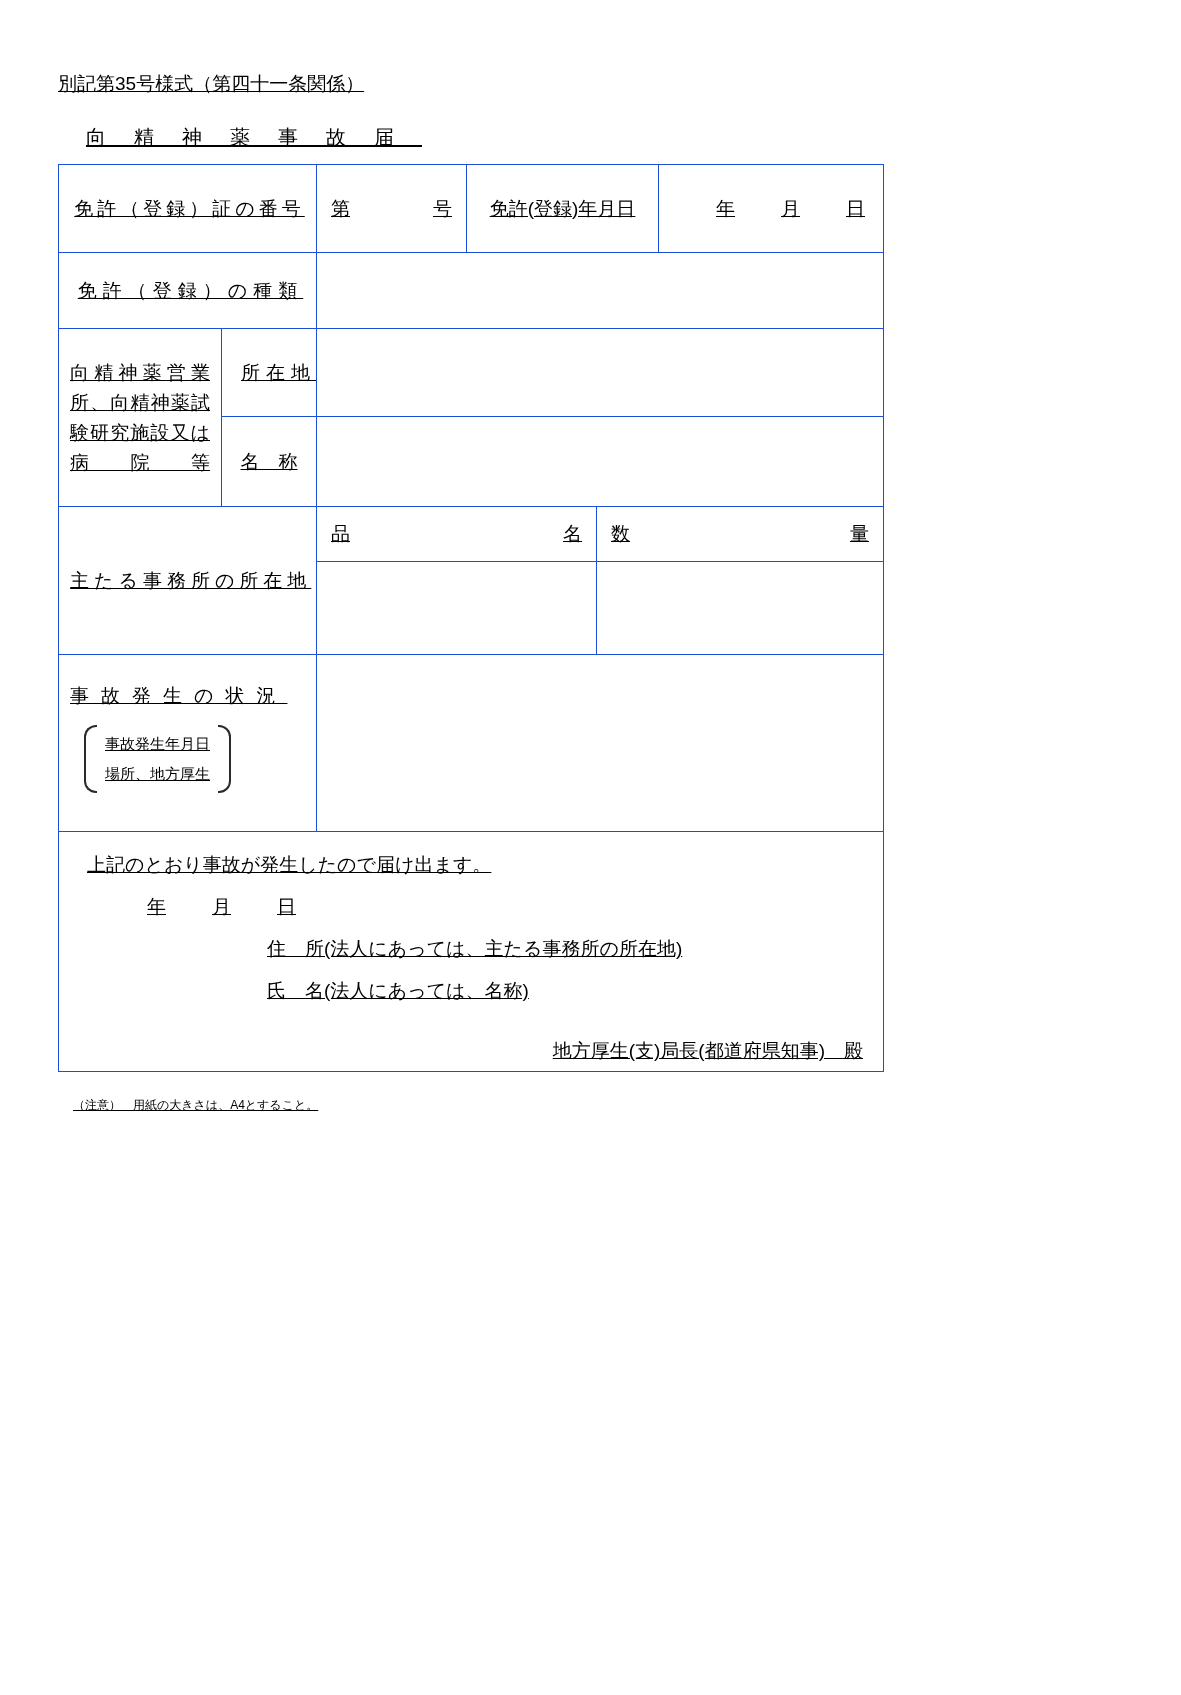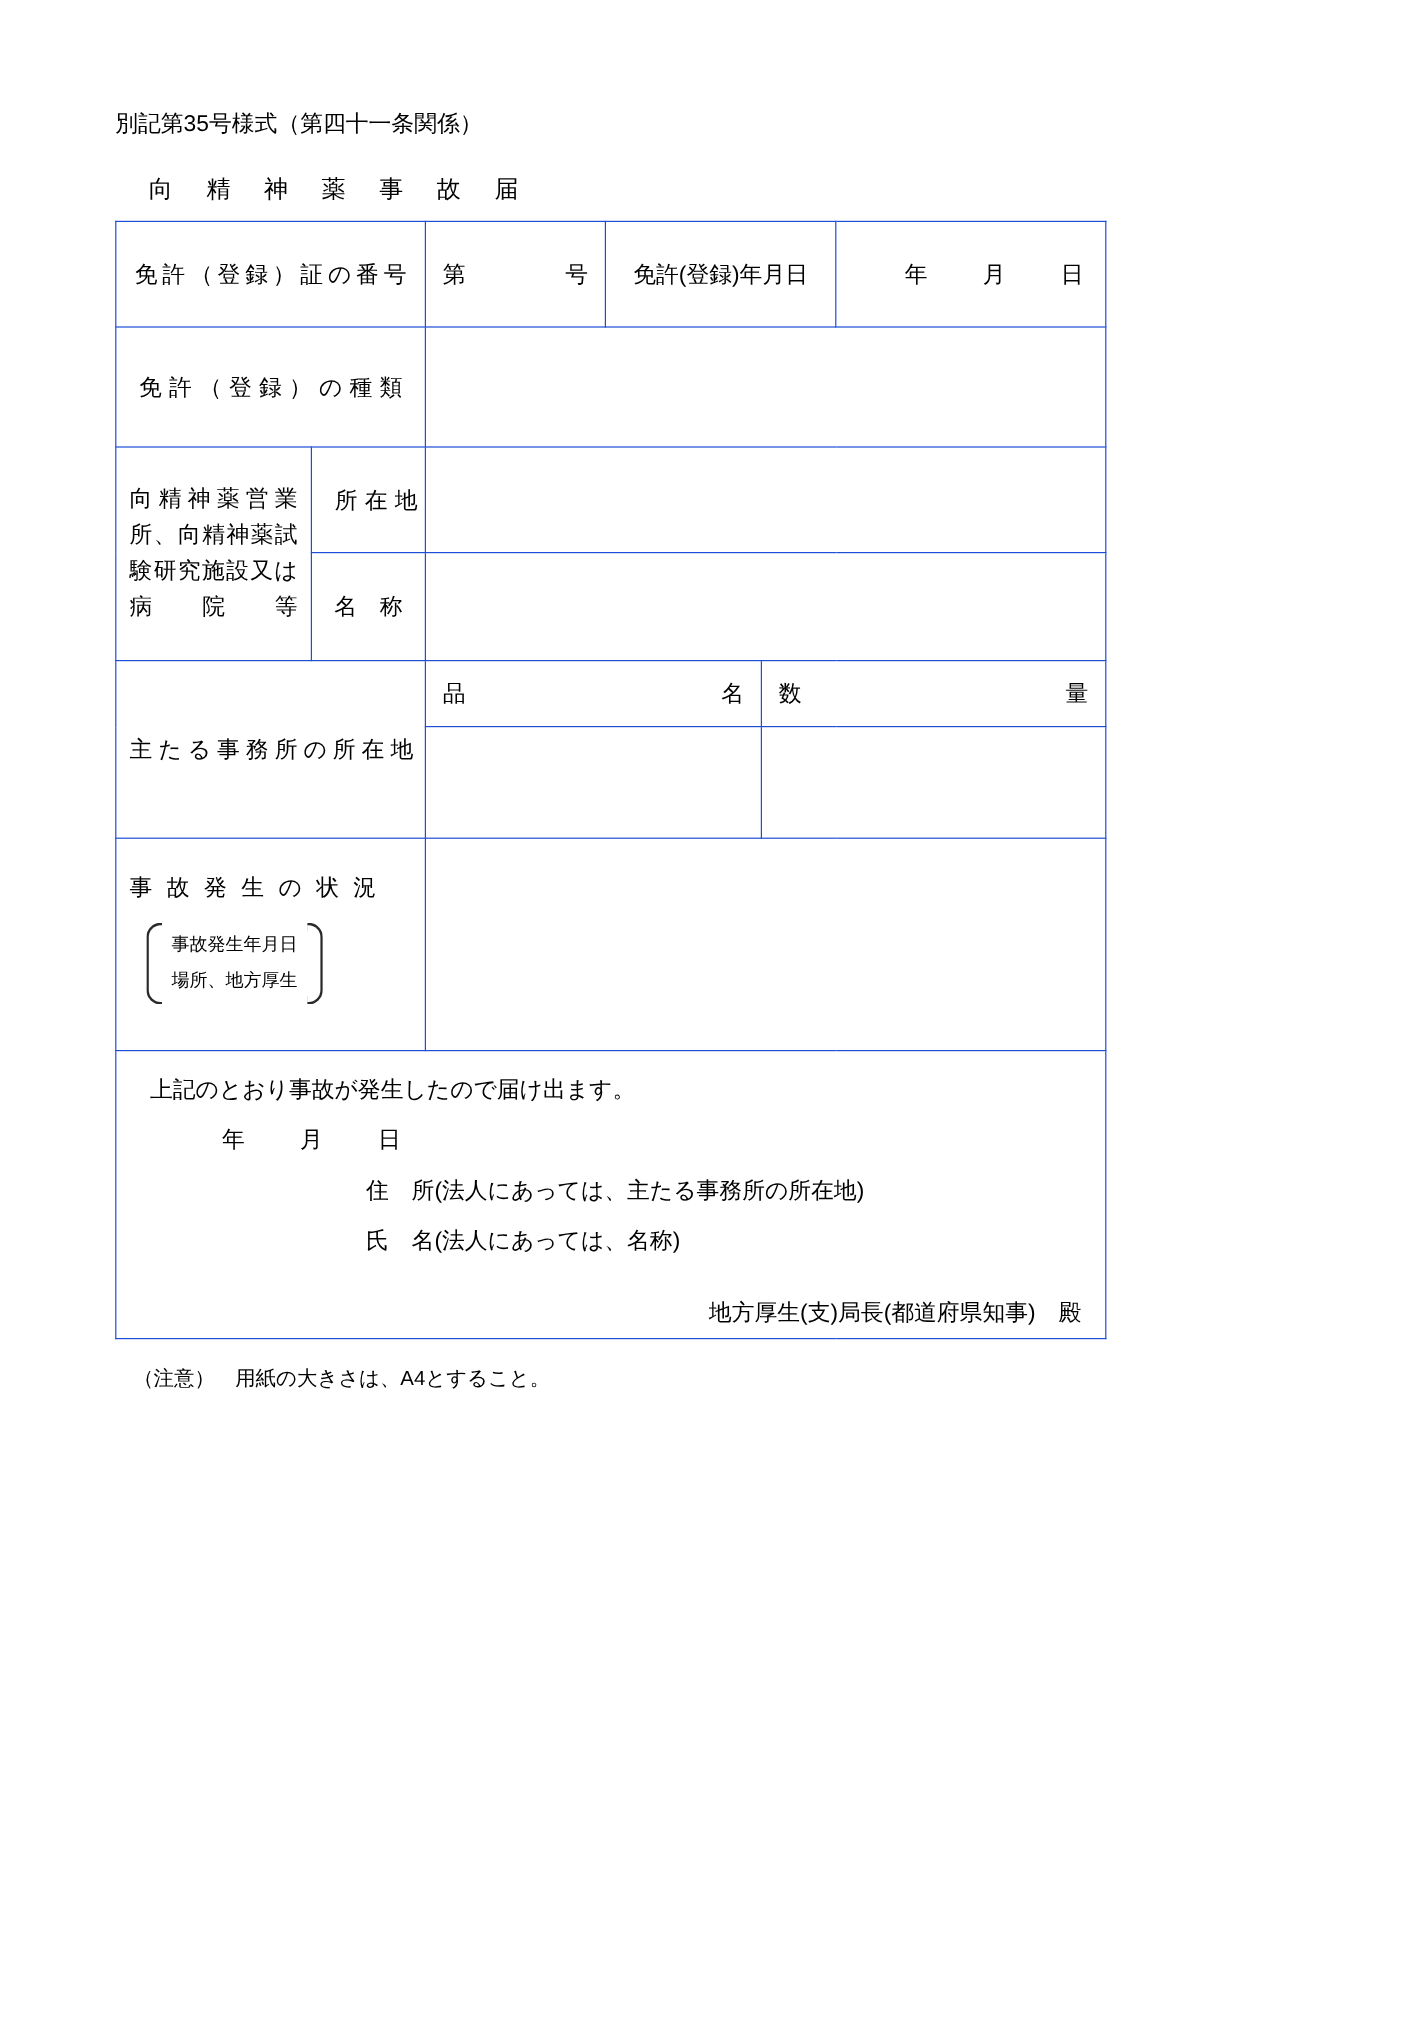--- a/index.html
+++ b/index.html
@@ -10,22 +10,23 @@
   }
   .page {
     width: 1181px;
     height: 1695px;
     background: #ffffff;
     position: relative;
     overflow: hidden;
   }
   .content {
     width: 825px;
-    margin-left: 96px;
-    padding-top: 92px;
+    margin-left: 58px;
+    padding-top: 72px;
+    text-decoration: underline;
   }
   .form-label {
     font-size: 19px;
     line-height: 24px;
   }
   .doc-title {
     font-size: 20px;
     letter-spacing: 28px;
     text-indent: 28px;
     margin-top: 28px;
@@ -119,21 +120,21 @@
     margin: 16px 0 0 180px;
     line-height: 26px;
   }
   .recipient-line {
     margin-top: 34px;
     line-height: 26px;
     text-align: right;
   }
   .footer-note {
     margin: 20px 0 0 15px;
-    font-size: 17px;
+    font-size: 12px;
     line-height: 26px;
   }
 </style>
 </head>
 <body>
 
 <div class="page">
   <div class="content">
 
     <div class="form-label">別記第35号様式（第四十一条関係）</div>
@@ -162,21 +163,21 @@
         <td colspan="2" class="center">免許(登録)年月日</td>
         <td>
           <div class="date-tokens">
             <span>年</span>
             <span>月</span>
             <span>日</span>
           </div>
         </td>
       </tr>
 
-      <tr style="height:100px">
+      <tr style="height:76px">
         <td colspan="2" class="center ls6">免許（登録）の種類</td>
         <td colspan="4"></td>
       </tr>
 
       <tr style="height:88px">
         <td rowspan="2" class="facility-cell">向精神薬営業所、向精神薬試験研究施設又は病院等</td>
         <td class="sublabel-cell">所在地</td>
         <td colspan="4"></td>
       </tr>
 

